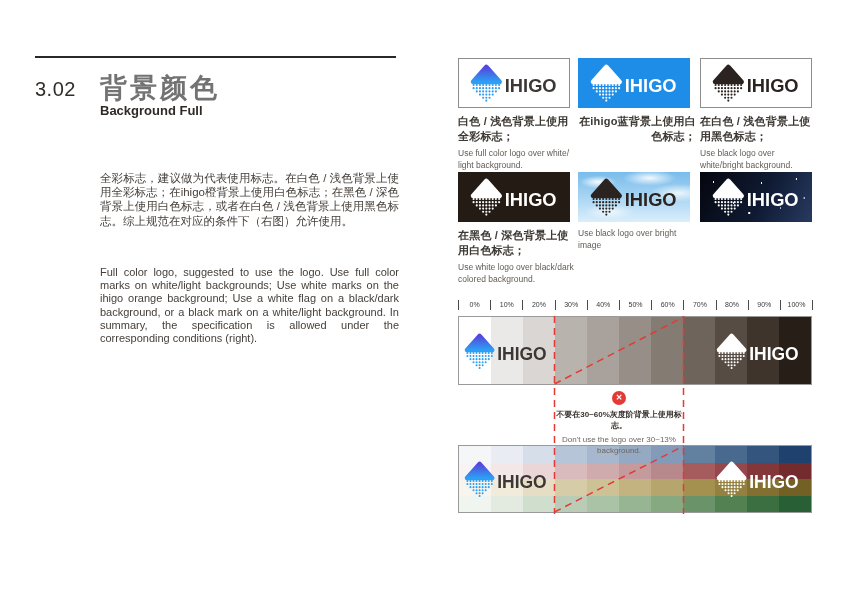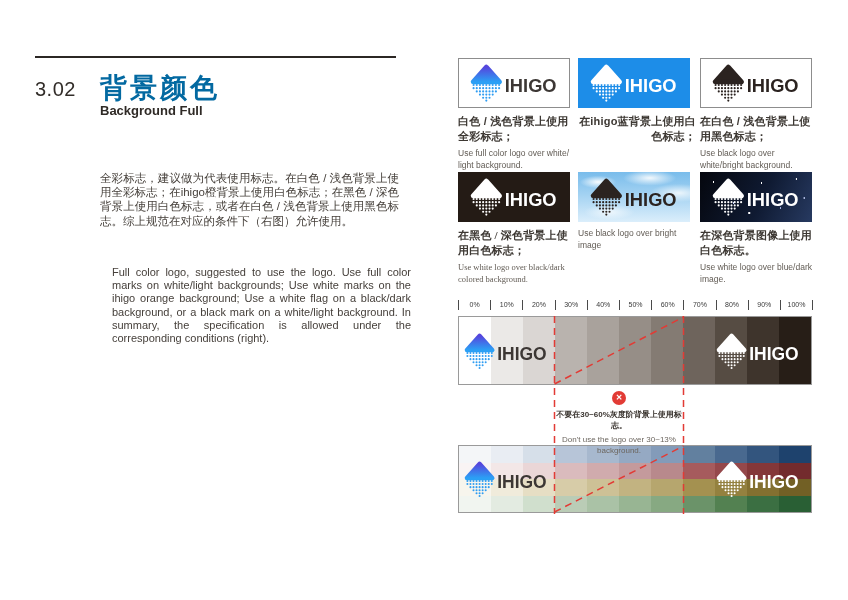--- a/index.html
+++ b/index.html
@@ -2,25 +2,25 @@
 <html><head>
 <meta charset="utf-8">
 <style>
   html,body{margin:0;padding:0;}
   body{font-family:"Liberation Sans",sans-serif;background:#ffffff;}
   .page{position:relative;width:848px;height:600px;background:#ffffff;overflow:hidden;}
 
   
   .top-rule{position:absolute;left:35px;top:56px;width:361px;height:2px;background:#2b2724;}
   .sec-num{position:absolute;left:35px;top:78px;font-size:20px;color:#322d29;letter-spacing:.5px;}
-  .title-cn{position:absolute;left:100px;top:70px;font-size:27px;font-weight:bold;color:#0369a1;letter-spacing:3px;}
+  .title-cn{position:absolute;left:100px;top:70px;font-size:27px;font-weight:bold;color:#737373;letter-spacing:3px;}
   .title-en{position:absolute;left:100px;top:103px;font-size:13px;font-weight:bold;color:#2f2a26;}
   .para{position:absolute;left:100px;width:299px;color:#46403b;text-align:justify;}
   .para-cn{top:171px;font-size:11.5px;line-height:14.2px;}
-  .para-en{top:266px;font-size:11px;line-height:13.2px;margin-left:12px;}
+  .para-en{top:266px;font-size:11px;line-height:13.2px;}
 
   
   .tiles-grid{position:absolute;left:458px;top:58px;width:354px;height:212px;}
   .tile{position:absolute;width:112px;height:50px;display:flex;align-items:center;justify-content:center;box-sizing:border-box;}
   .tile svg{width:88px;display:block;}
   .bg-white{background:#ffffff;border:1px solid #8d8d8d;}
   .bg-sky{background:
     radial-gradient(ellipse 26px 9px at 18% 20%, rgba(255,255,255,.95), rgba(255,255,255,0) 70%),
     radial-gradient(ellipse 38px 11px at 64% 12%, rgba(255,255,255,.9), rgba(255,255,255,0) 70%),
     radial-gradient(ellipse 42px 13px at 90% 42%, rgba(255,255,255,.8), rgba(255,255,255,0) 70%),
@@ -249,21 +249,21 @@
           <circle cx="23" cy="44.5" r="1.5" fill="#ffffff"></circle>
           <circle cx="27.5" cy="44.5" r="1.5" fill="#ffffff"></circle>
           <circle cx="32" cy="44.5" r="1.5" fill="#ffffff"></circle>
           <circle cx="18.5" cy="49" r="1.5" fill="#ffffff"></circle>
           <circle cx="23" cy="49" r="1.5" fill="#ffffff"></circle>
           <circle cx="27.5" cy="49" r="1.5" fill="#ffffff"></circle>
           <circle cx="23" cy="53" r="1.5" fill="#ffffff"></circle>
           <text x="49" y="41" font-size="27" font-weight="bold" fill="#ffffff" textLength="73" lengthAdjust="spacingAndGlyphs" font-family="&quot;Liberation Sans&quot;,sans-serif">IHIGO</text>
         </svg>
       </div>
-      <div class="tile-caption" style="left: 0px; top: 170px; font-family: Liberation Serif, serif;">
+      <div class="tile-caption" style="left: 0px; top: 170px;">
         <div class="cap-cn">在黑色 / 深色背景上使用白色标志；</div>
         <div class="cap-en">Use white logo over black/dark colored background.</div>
       </div>
       <div class="tile bg-sky" style="left: 120px; top: 114px;">
         <svg viewBox="0 0 124 56" xmlns="http://www.w3.org/2000/svg">
           <path d="M23 6 L41.5 26.5 H4.5 Z" fill="#2b2320" stroke="#2b2320" stroke-width="7" stroke-linejoin="round"></path>
           <circle cx="5" cy="31" r="1.5" fill="#2b2320"></circle>
           <circle cx="9.5" cy="31" r="1.5" fill="#2b2320"></circle>
           <circle cx="14" cy="31" r="1.5" fill="#2b2320"></circle>
           <circle cx="18.5" cy="31" r="1.5" fill="#2b2320"></circle>
@@ -335,24 +335,20 @@
           <circle cx="18.5" cy="44.5" r="1.5" fill="#ffffff"></circle>
           <circle cx="23" cy="44.5" r="1.5" fill="#ffffff"></circle>
           <circle cx="27.5" cy="44.5" r="1.5" fill="#ffffff"></circle>
           <circle cx="32" cy="44.5" r="1.5" fill="#ffffff"></circle>
           <circle cx="18.5" cy="49" r="1.5" fill="#ffffff"></circle>
           <circle cx="23" cy="49" r="1.5" fill="#ffffff"></circle>
           <circle cx="27.5" cy="49" r="1.5" fill="#ffffff"></circle>
           <circle cx="23" cy="53" r="1.5" fill="#ffffff"></circle>
           <text x="49" y="41" font-size="27" font-weight="bold" fill="#ffffff" textLength="73" lengthAdjust="spacingAndGlyphs" font-family="&quot;Liberation Sans&quot;,sans-serif">IHIGO</text>
         </svg>
-      </div>
-      <div class="tile-caption" style="left: 242px; top: 170px;">
-        <div class="cap-cn">在深色背景图像上使用白色标志。</div>
-        <div class="cap-en">Use white logo over blue/dark image.</div>
       </div>
     </div>
 
   <div class="scale-labels">
       <span class="scale-cell">0%</span>
       <span class="scale-cell">10%</span>
       <span class="scale-cell">20%</span>
       <span class="scale-cell">30%</span>
       <span class="scale-cell">40%</span>
       <span class="scale-cell">50%</span>

